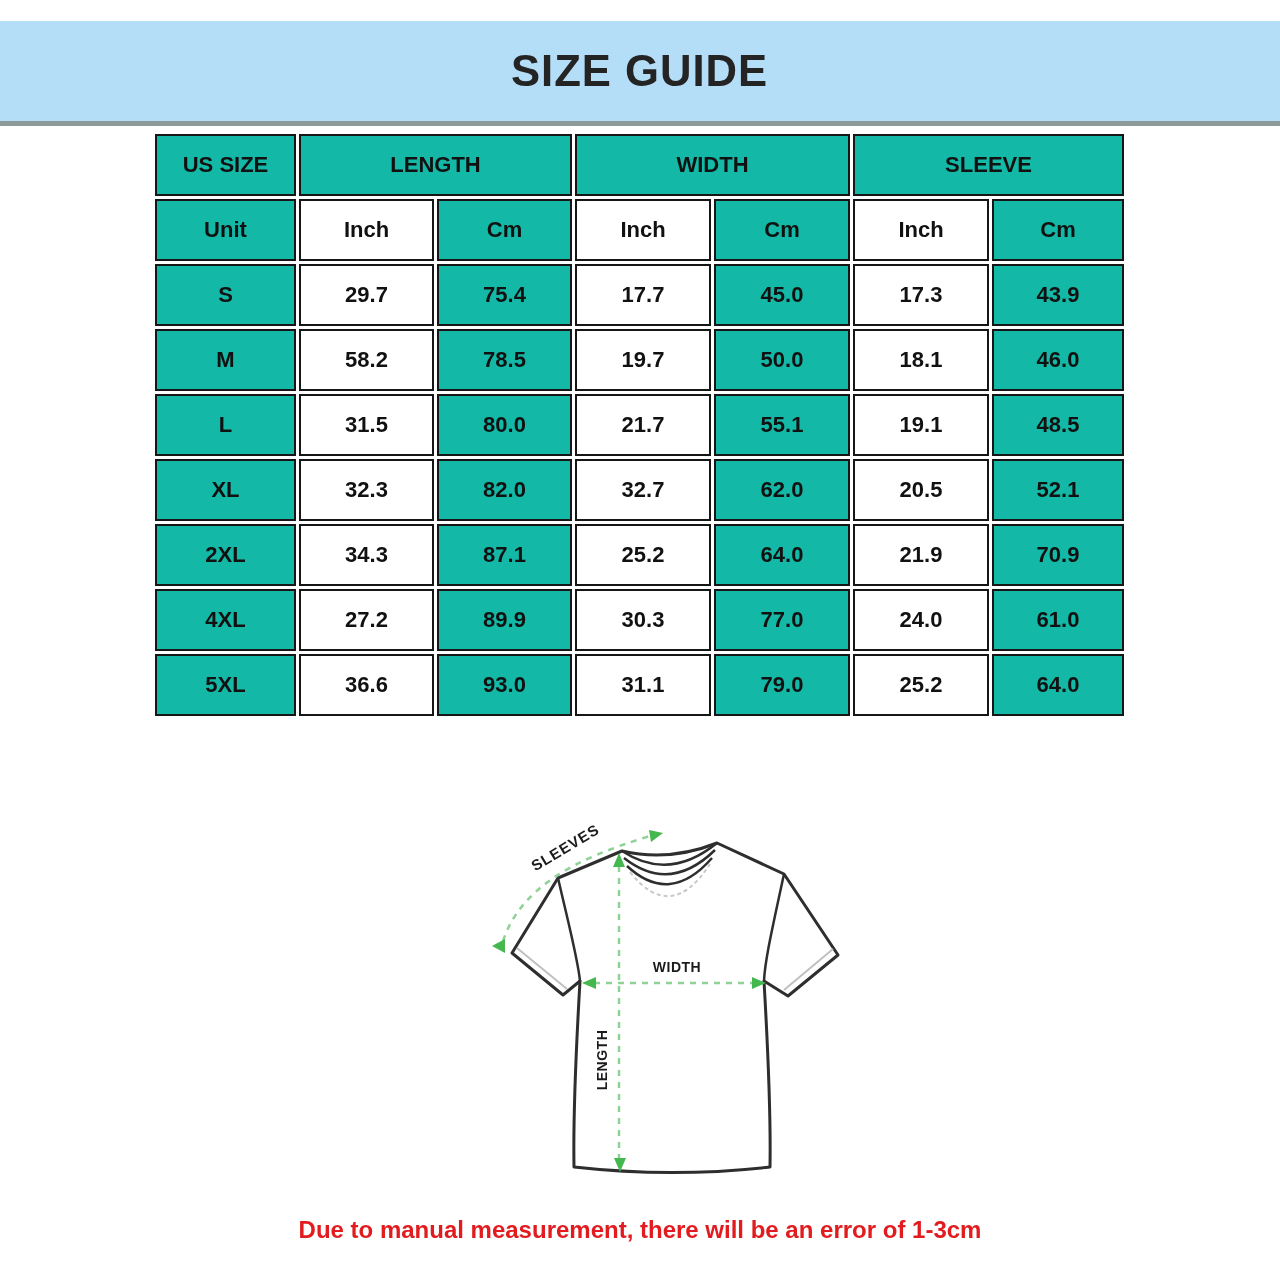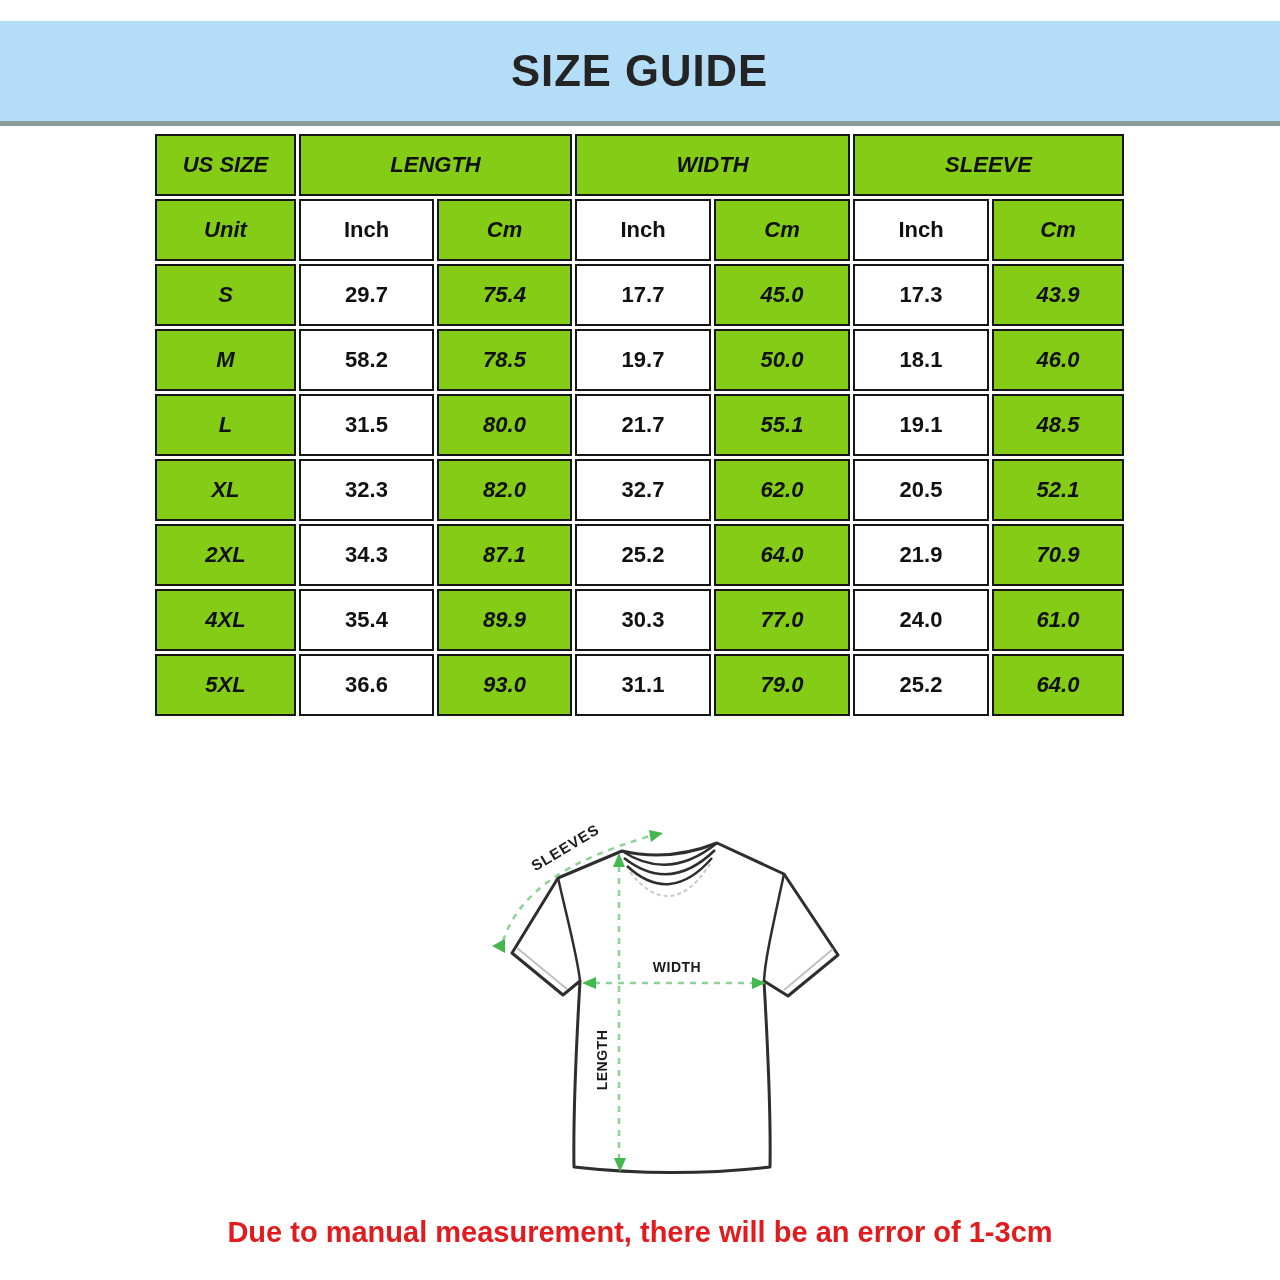--- a/index.html
+++ b/index.html
@@ -17,26 +17,26 @@
     transform:scaleX(.97);
   }
   table.size-table{
     position:absolute;left:152px;top:131px;width:973px;
     border-collapse:separate;border-spacing:3px;table-layout:fixed;
   }
   table.size-table td{
     border:2px solid #161616;text-align:center;vertical-align:middle;
     height:58px;padding:0;font-weight:bold;font-size:22px;color:#111;
   }
-  td.g{background:#84cc16;font-style:italic;}
+  td.g{background:#14b8a6;}
   td.w{background:#ffffff;margin-left:36px;}
   .diagram{position:absolute;left:470px;top:820px;width:440px;height:372px;}
   .note{
     position:absolute;left:0;top:1216px;width:1280px;text-align:center;
-    font-size:29px;font-weight:bold;color:#e11b1e;
+    font-size:24px;font-weight:bold;color:#e11b1e;
   }
 </style>
 </head>
 <body>
 
 <header class="banner">
   <h1>SIZE GUIDE</h1>
 </header>
 
 <table class="size-table">
@@ -105,21 +105,21 @@
     <td class="g">2XL</td>
     <td class="w">34.3</td>
     <td class="g">87.1</td>
     <td class="w">25.2</td>
     <td class="g">64.0</td>
     <td class="w">21.9</td>
     <td class="g">70.9</td>
   </tr>
   <tr>
     <td class="g">4XL</td>
-    <td class="w">35.4</td>
+    <td class="w">27.2</td>
     <td class="g">89.9</td>
     <td class="w">30.3</td>
     <td class="g">77.0</td>
     <td class="w">24.0</td>
     <td class="g">61.0</td>
   </tr>
   <tr>
     <td class="g">5XL</td>
     <td class="w">36.6</td>
     <td class="g">93.0</td>

